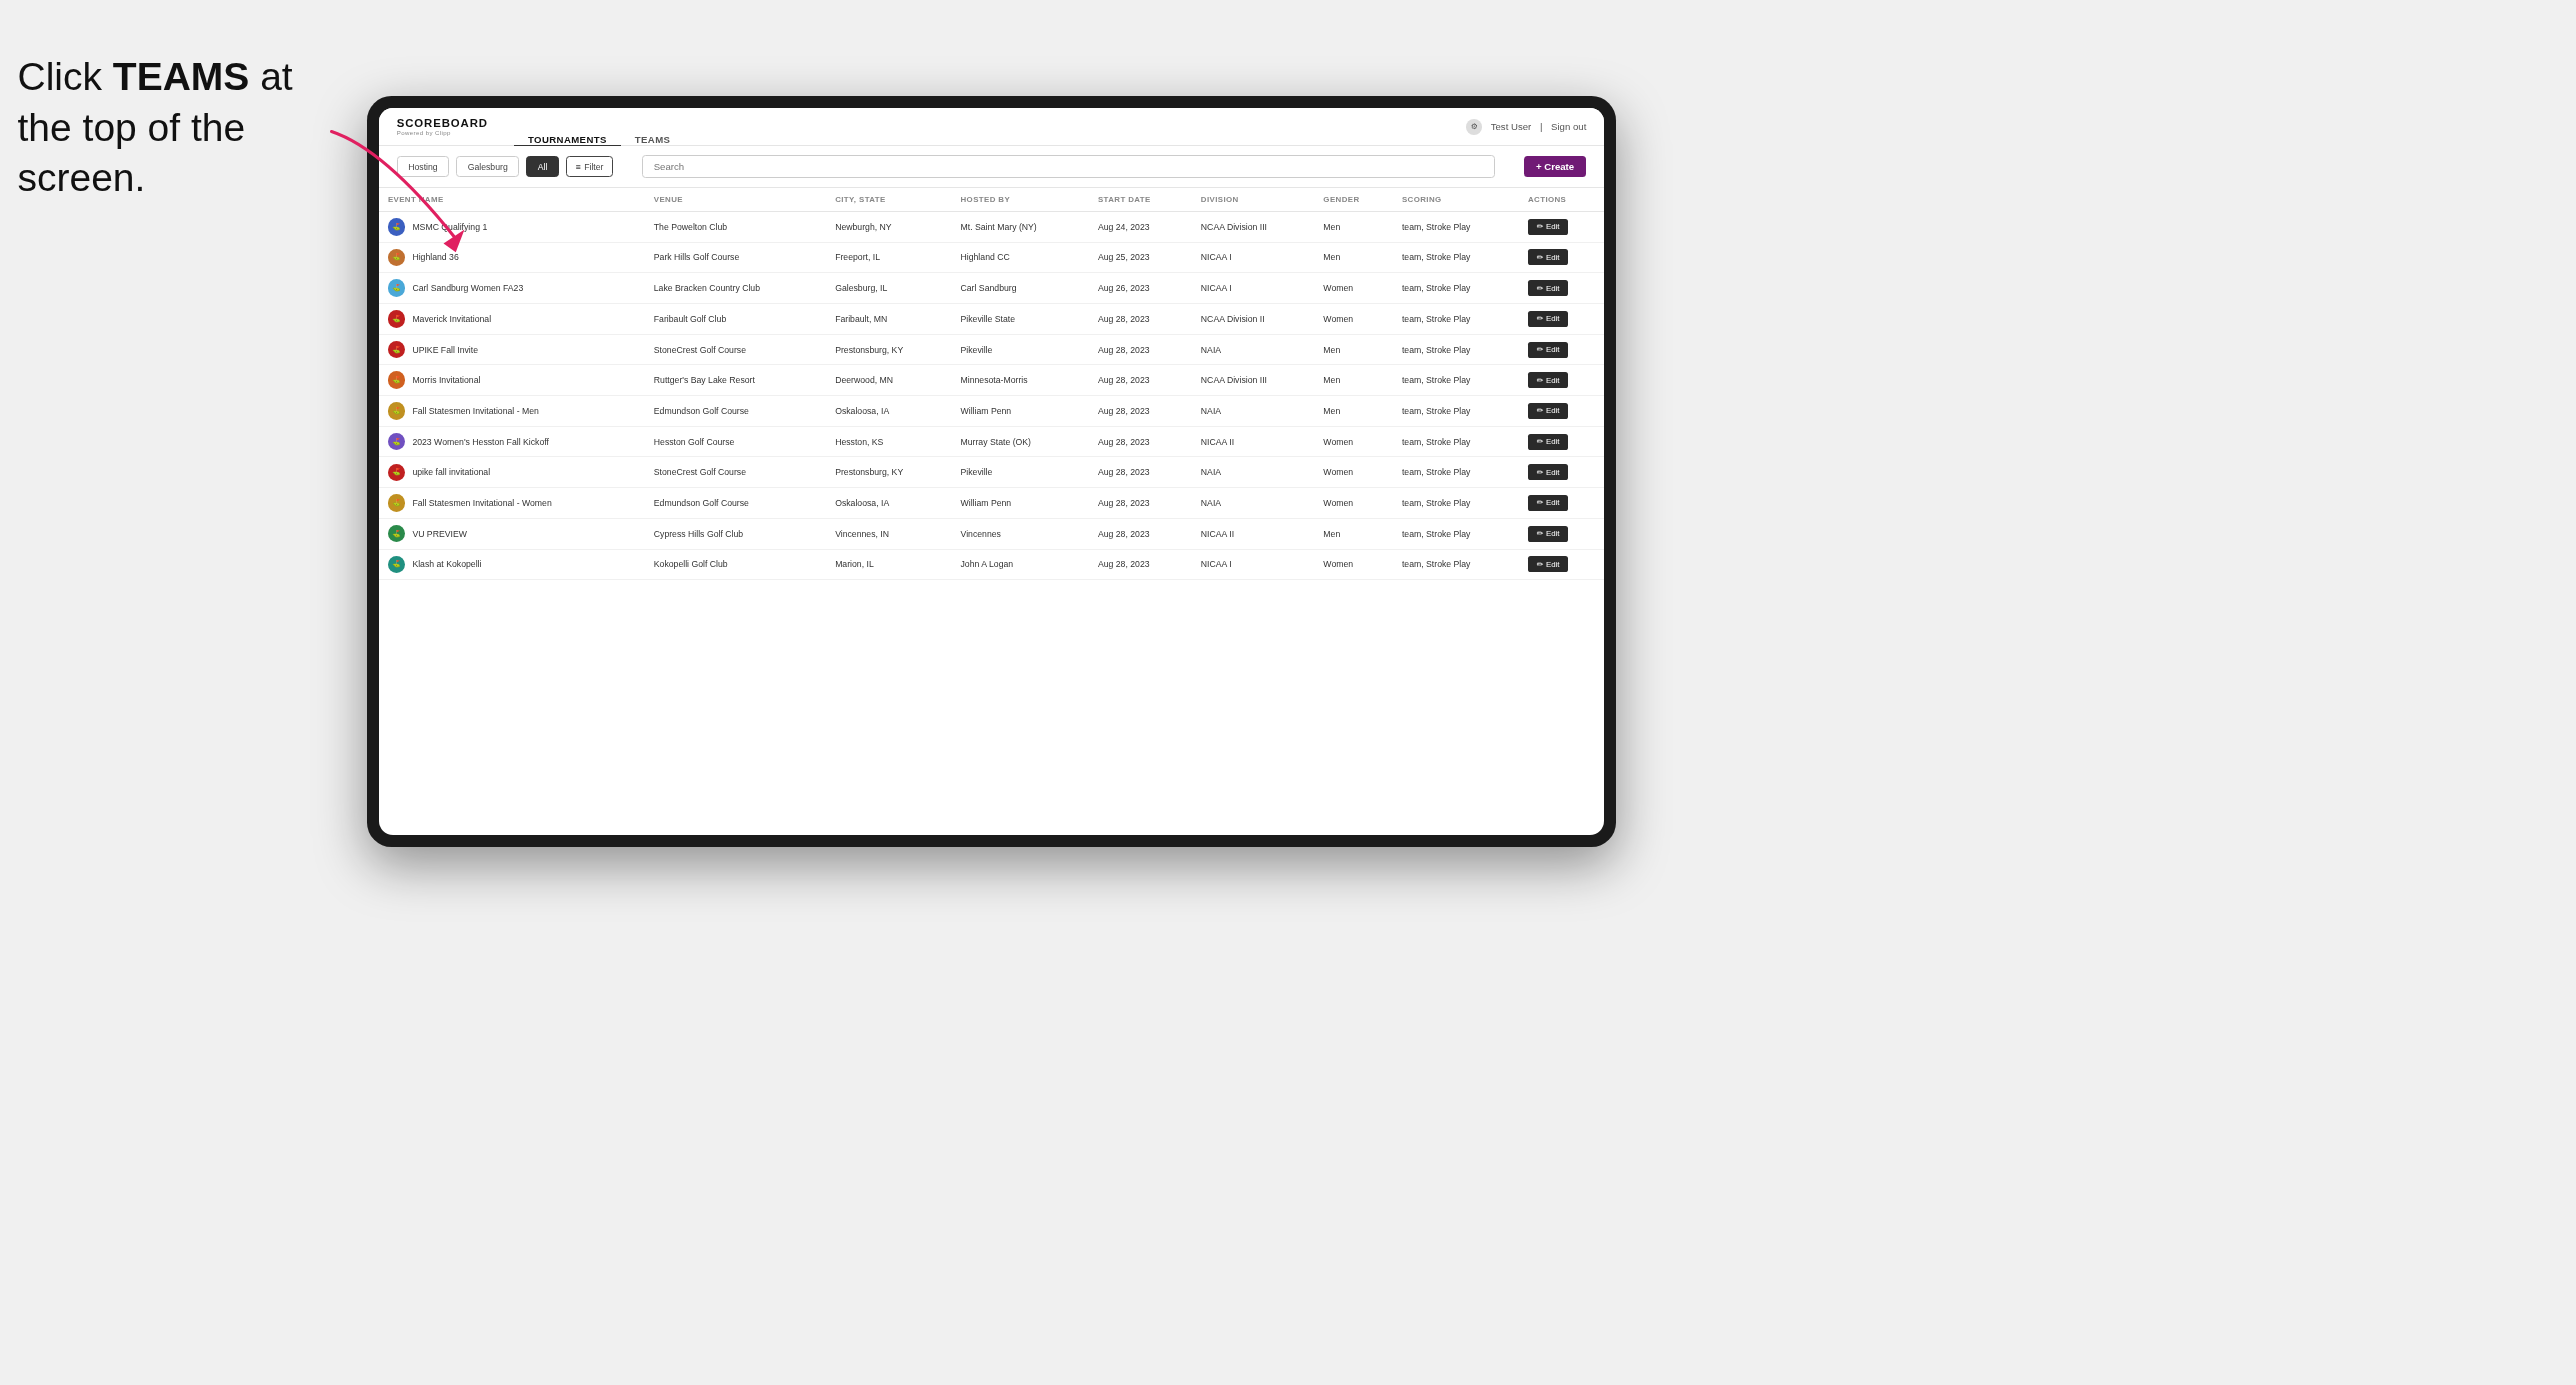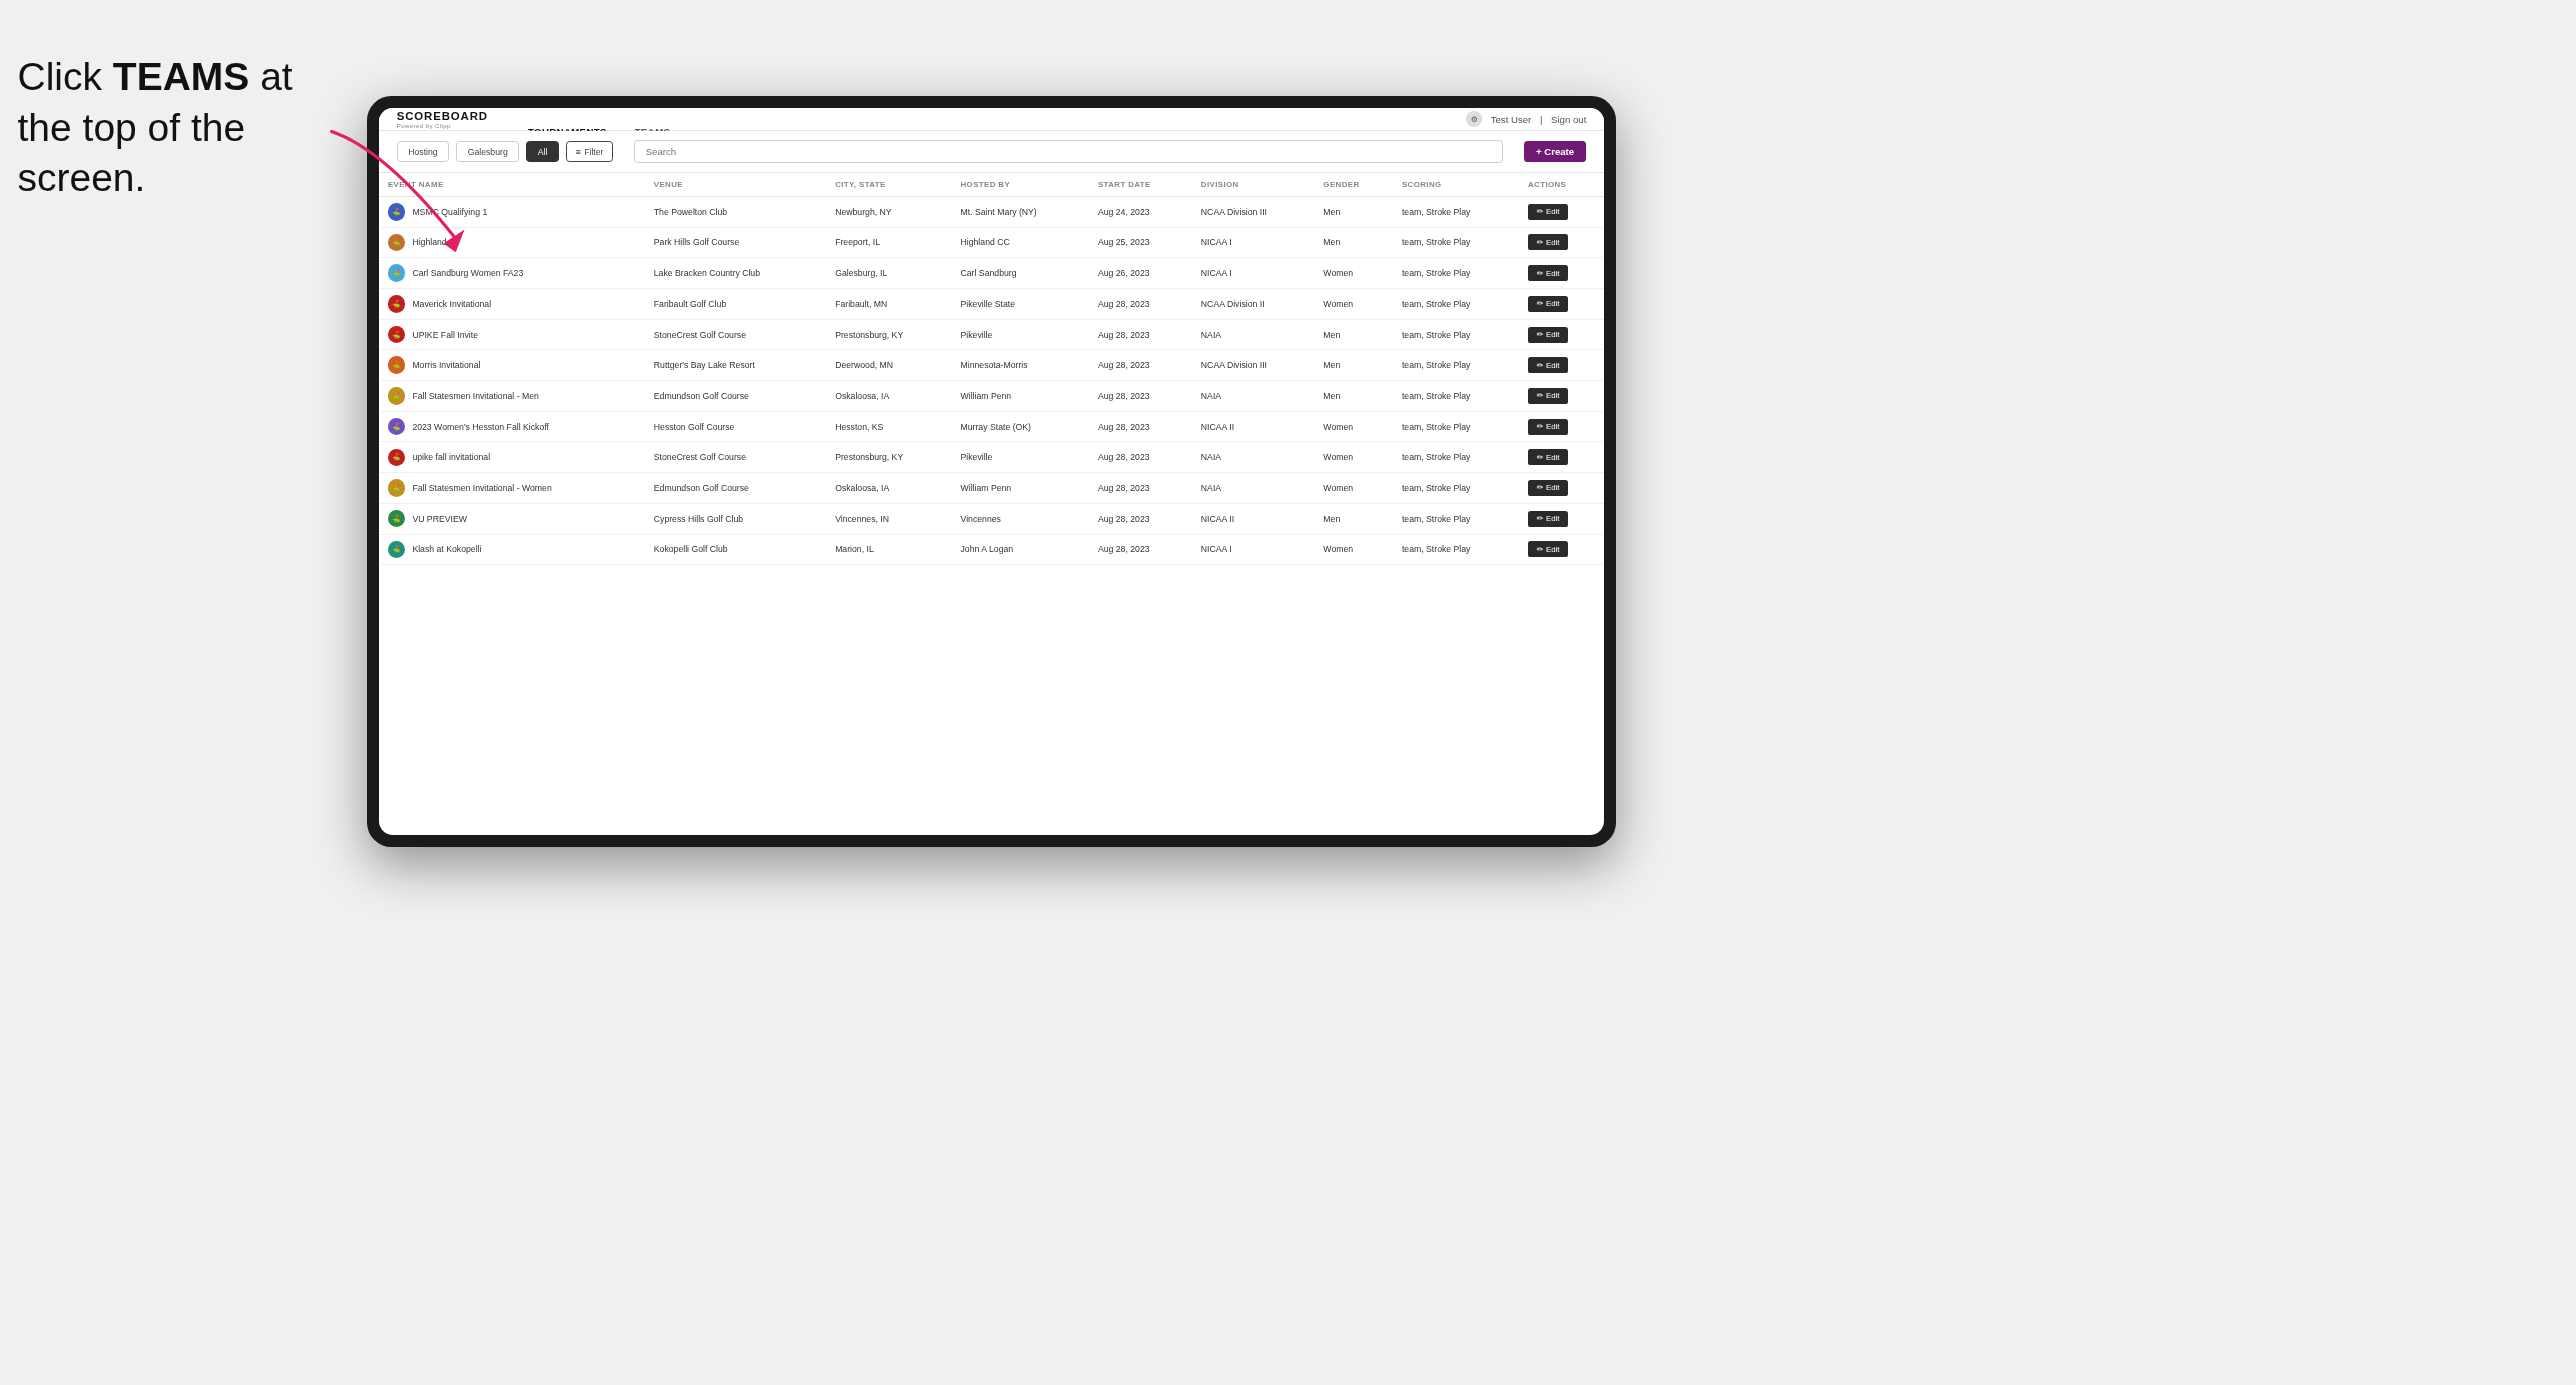--- a/index.html
+++ b/index.html
@@ -59,21 +59,21 @@
       overflow: hidden;
       display: flex;
       flex-direction: column;
     }
 
     
     .nav {
       display: flex;
       align-items: center;
       padding: 0 17.5px;
-      height: 23px;
+      height: 38px;
       border-bottom: 0.9px solid #e5e5e5;
       background: #fff;
       flex-shrink: 0;
     }
 
     .nav-logo {
       display: flex;
       flex-direction: column;
       margin-right: 26px;
     }
@@ -162,21 +162,21 @@
       font-size: 8.7px;
       cursor: pointer;
       color: #444;
       display: flex;
       align-items: center;
       gap: 3.5px;
     }
 
     .search-container {
       flex: 1;
-      margin: 0 14px;
+      margin: 0 22px;
     }
     .search-input {
       width: 100%;
       padding: 5.2px 10.5px;
       border: 0.9px solid #ccc;
       border-radius: 3.5px;
       font-size: 9.6px;
       color: #333;
       outline: none;
     }

